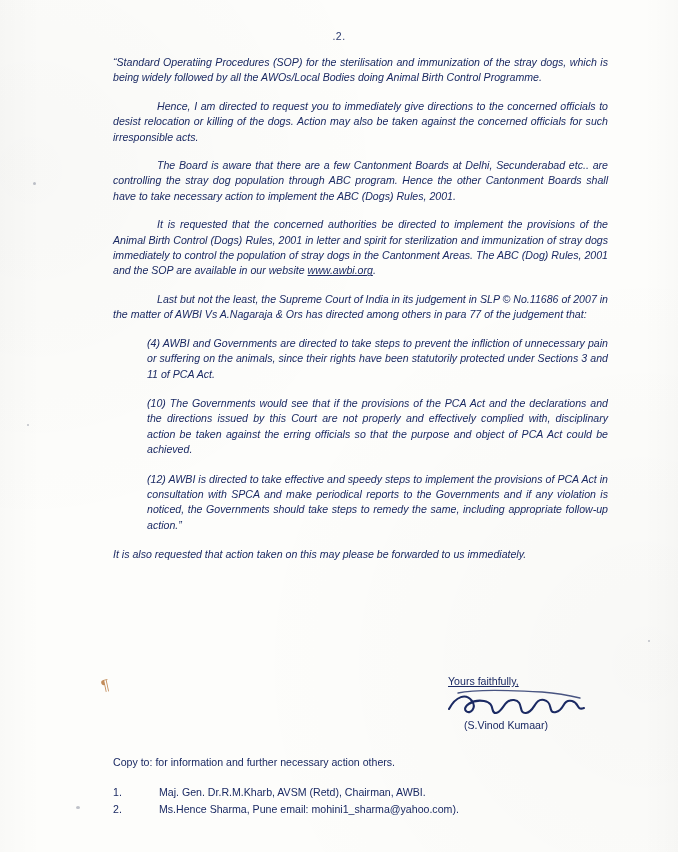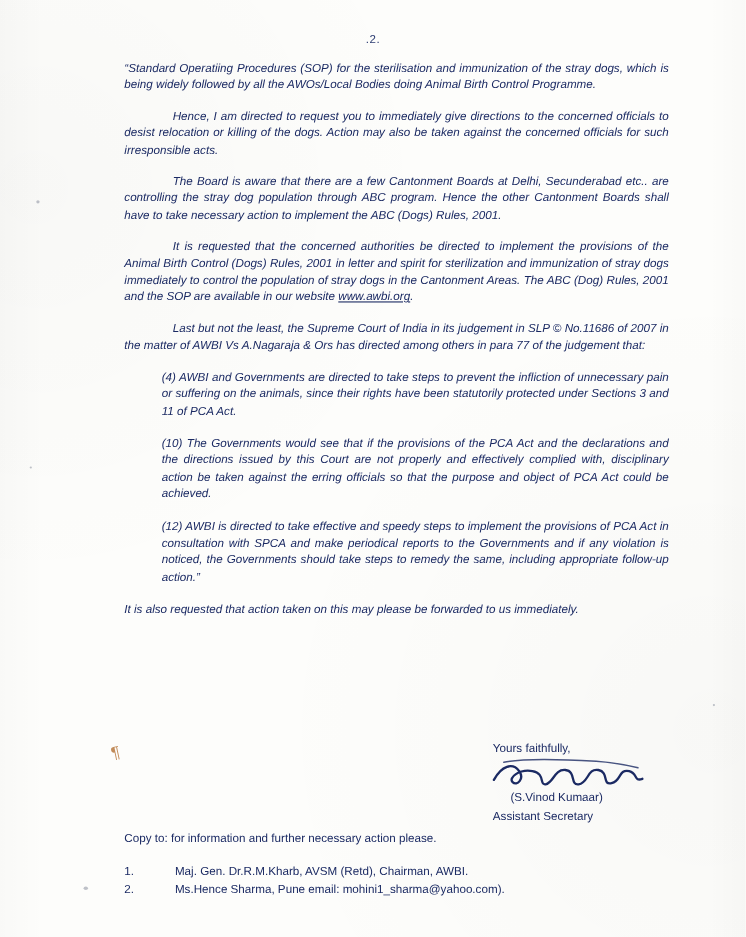--- a/index.html
+++ b/index.html
@@ -80,21 +80,21 @@
   }
   .sign-block {
     position: absolute;
     left: 420px;
     top: 673px;
     width: 200px;
     font-size: 10.6px;
     line-height: 17px;
     color: #1b2a63;
   }
-  .sign-block .yours { margin-left: 28px; }
+  .sign-block .yours { margin-left: 28px; text-decoration: underline; }
   .signature {
     position: relative;
     height: 26px;
     margin: 1px 0 0 26px;
     width: 150px;
   }
   .signature svg { position: absolute; left: 0; top: -4px; }
   .sign-name { margin-left: 44px; }
   .sign-desig { margin-left: 28px; }
   .copy-to {
@@ -168,24 +168,23 @@
 
   <div class="sign-block">
     <div class="yours">Yours faithfully,</div>
     <div class="signature">
       <svg width="150" height="34" viewBox="0 0 150 34" fill="none" aria-hidden="true">
         <path d="M3 22 C10 9, 20 6, 26 14 C31 21, 24 28, 20 24 C16 20, 26 12, 38 14 C50 16, 44 27, 50 26 C57 25, 58 12, 68 13 C78 14, 72 27, 80 26 C89 25, 88 11, 98 13 C108 15, 101 27, 110 25 C119 23, 116 12, 126 14 C134 16, 130 24, 138 21" stroke="#1b2a63" stroke-width="2.1" stroke-linecap="round" fill="none"></path>
         <path d="M12 6 C30 2, 60 3, 96 5 C110 6, 122 8, 134 11" stroke="#1b2a63" stroke-width="1.3" stroke-linecap="round" fill="none" opacity=".8"></path>
       </svg>
     </div>
     <div class="sign-name">(S.Vinod Kumaar)</div>
-    <div class="sign-desig">Assistant Secretary</div>
   </div>
 
-  <div class="copy-to">Copy to: for information and further necessary action please.</div>
+  <div class="copy-to">Copy to: for information and further necessary action others.</div>
 
   <div class="copy-list">
     <div class="copy-row">
       <span class="num">1.</span>
       <span class="txt">Maj. Gen. Dr.R.M.Kharb, AVSM (Retd), Chairman, AWBI.</span>
     </div>
     <div class="copy-row">
       <span class="num">2.</span>
       <span class="txt">Ms.Hence Sharma, Pune email: mohini1_sharma@yahoo.com).</span>
     </div>

